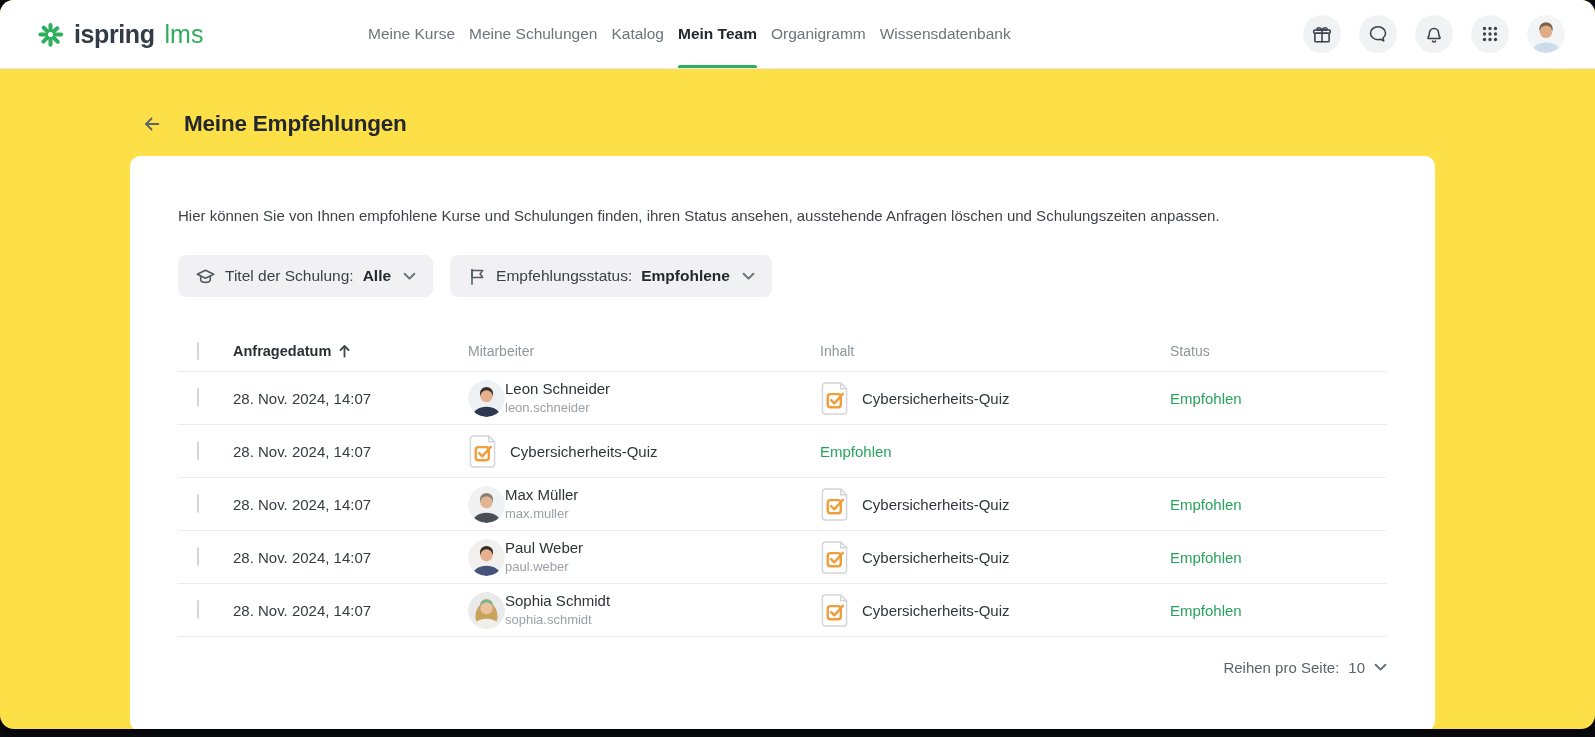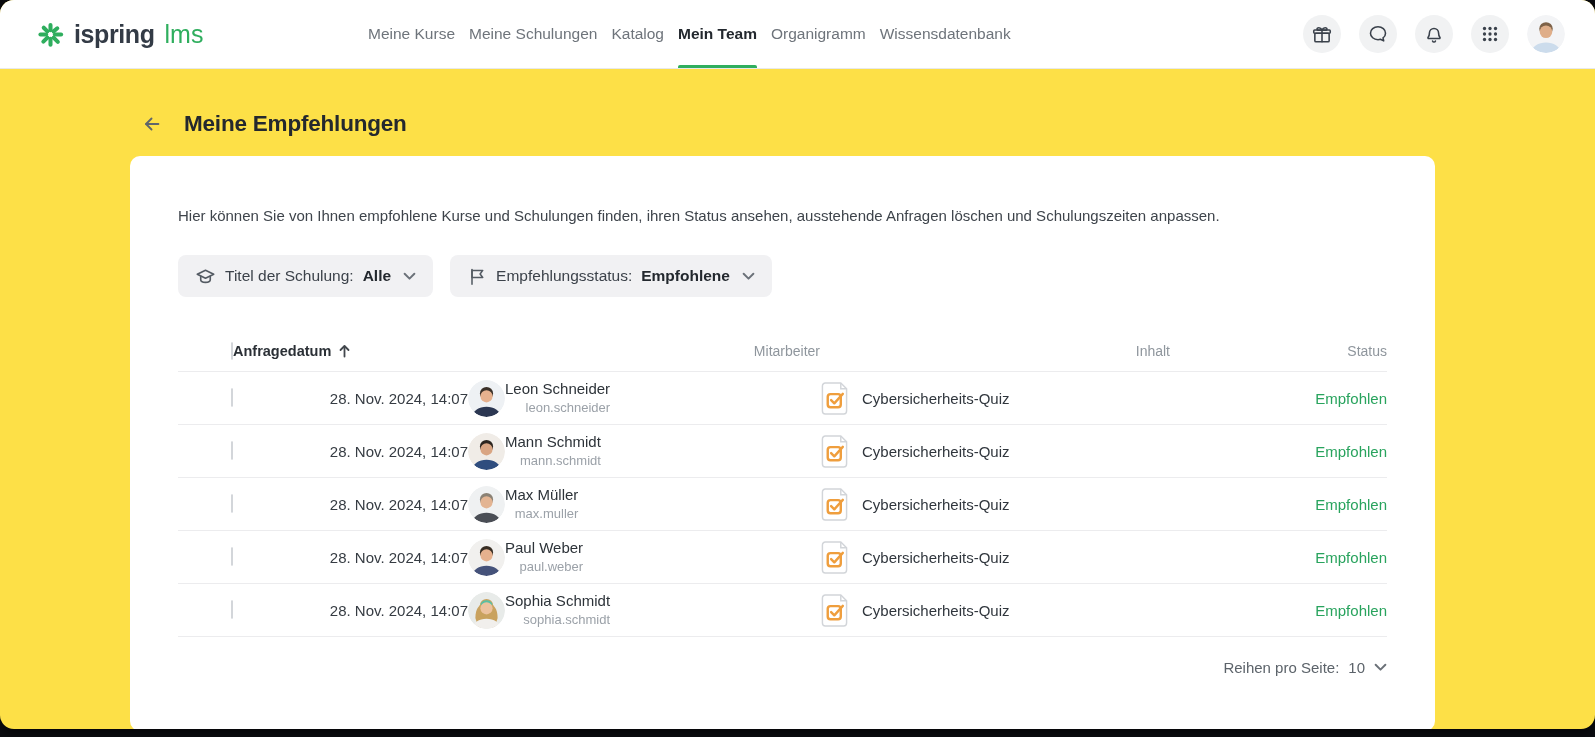--- a/index.html
+++ b/index.html
@@ -54,21 +54,21 @@
   .chip{
     display:flex;align-items:center;gap:9px;height:42px;padding:0 17px;
     background:#f1f1f3;border-radius:8px;font-size:15.5px;color:#3c424a;cursor:pointer;
   }
   .chip .fic{display:flex;align-items:center;}
   .chip .val{font-weight:700;color:#23282e;}
   .chip .chev{display:flex;align-items:center;margin-left:3px;}
   
   .thead,.trow{
     display:grid;grid-template-columns:36px 235px 352px 350px 1fr;
-    align-items:center;padding-left:19px;text-align:right;
+    align-items:center;padding-left:19px;
   }
   .thead{height:41px;border-bottom:1px solid #ececee;font-size:14px;color:#8f969d;}
   .hsort{display:flex;align-items:center;gap:7px;font-size:14.5px;font-weight:700;color:#2b3036;cursor:pointer;}
   .hcol{cursor:pointer;}
   .trow{height:52px;border-bottom:1px solid #ececee;}
   .cb{
     width:17px;height:17px;border:1.5px solid #d3d6da;border-radius:4px;
     background:#fff;cursor:pointer;box-sizing:border-box;
   }
   .date{font-size:15px;color:#363c43;}
@@ -278,41 +278,20 @@
                   <path d="M11.5 18.6l3.3 3.4 8.8-9.8" fill="none" stroke="#ef9e3d" stroke-width="2.5" stroke-linecap="round" stroke-linejoin="round"></path>
                 </svg>
               </span>
               <span class="ctitle">Cybersicherheits-Quiz</span>
             </div>
             <span class="status">Empfohlen</span>
           </div>
           <div class="trow">
             <span><span class="cb"></span></span>
             <span class="date">28. Nov. 2024, 14:07</span>
-            <div class="emp">
-              <span class="avatar">
-                <svg width="37" height="37" viewBox="0 0 40 40">
-                  <defs>
-                    <clipPath id="clip3">
-                      <circle cx="20" cy="20" r="20"></circle>
-                    </clipPath>
-                  </defs>
-                  <g clip-path="url(#clip3)">
-                    <rect width="40" height="40" fill="#f0ece7"></rect>
-                    <circle cx="20" cy="14.6" r="7.1" fill="#2c251f"></circle>
-                    <circle cx="20" cy="17.6" r="6.6" fill="#d9a583"></circle>
-                    <path d="M4 42c0-8 7.2-13 16-13s16 5 16 13z" fill="#2f4d7e"></path>
-                  </g>
-                </svg>
-              </span>
-              <span>
-                <span class="nm">Mann Schmidt</span>
-                <span class="un">mann.schmidt</span>
-              </span>
-            </div>
             <div class="contentcell">
               <span class="qic">
                 <svg width="29" height="33" viewBox="0 0 30 34">
                   <path d="M2.5 4a3 3 0 0 1 3-3h16l6 6v23a3 3 0 0 1-3 3h-19a3 3 0 0 1-3-3z" fill="#fff" stroke="#d2d5d9" stroke-width="1.5"></path>
                   <path d="M21.5 1v6h6" fill="none" stroke="#d2d5d9" stroke-width="1.5"></path>
                   <rect x="8" y="12.5" width="13.5" height="13.5" rx="2.8" fill="none" stroke="#ef9e3d" stroke-width="2.5"></rect>
                   <path d="M11.5 18.6l3.3 3.4 8.8-9.8" fill="none" stroke="#ef9e3d" stroke-width="2.5" stroke-linecap="round" stroke-linejoin="round"></path>
                 </svg>
               </span>
               <span class="ctitle">Cybersicherheits-Quiz</span>

